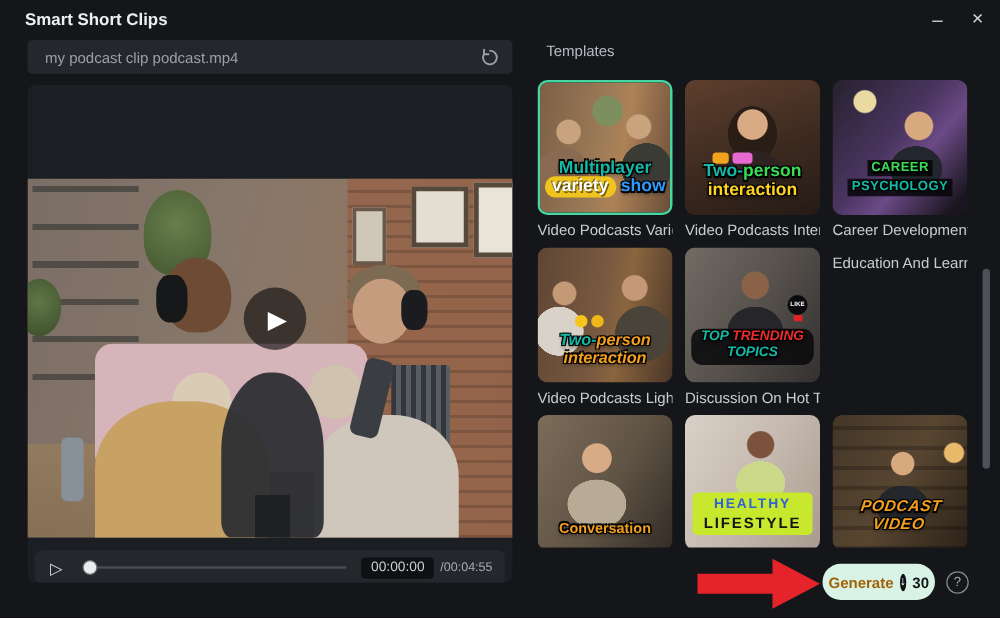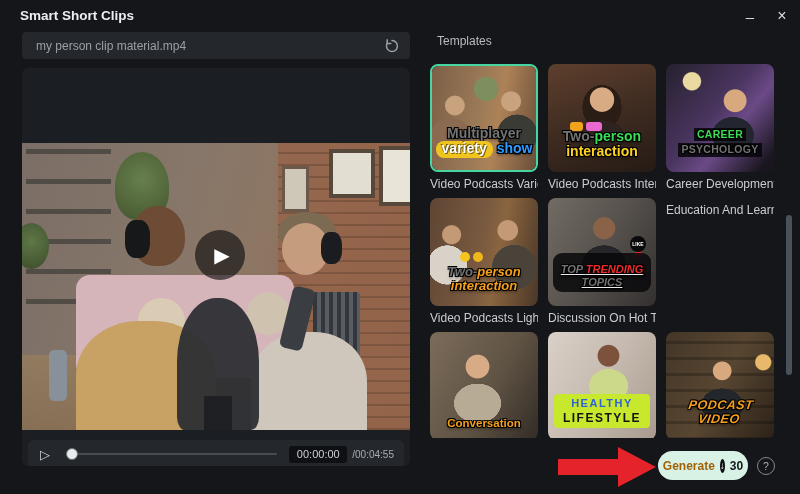--- a/index.html
+++ b/index.html
@@ -122,34 +122,34 @@
   .thumb8{background:
      radial-gradient(circle at 52% 36%,#d8a87e 0 10%,rgba(0,0,0,0) 11%),
      radial-gradient(ellipse 32% 26% at 52% 68%,#23262a 0 60%,rgba(0,0,0,0) 61%),
      radial-gradient(circle at 90% 28%,#e8b96a 0 6%,rgba(0,0,0,0) 7%),
      repeating-linear-gradient(0deg,rgba(0,0,0,.22) 0 3px,rgba(0,0,0,0) 3px 16px),
      linear-gradient(120deg,#433628,#584631 50%,#2b2218);}
 
   .ov{position:absolute;left:0;right:0;text-align:center;line-height:1.12;}
   .oline{text-shadow:-1px -1px 0 #000,1px -1px 0 #000,-1px 1px 0 #000,1px 1px 0 #000,0 2px 3px rgba(0,0,0,.6);
          font-weight:800;}
-  .w{color:#737373;} .grn{color:#3bdc55;} .yel{color:#ffd21f;} .blu{color:#2f9bff;} .orn{color:#f5a01c;}
+  .w{color:#14b8a6;} .grn{color:#3bdc55;} .yel{color:#ffd21f;} .blu{color:#2f9bff;} .orn{color:#f5a01c;}
   .red{color:#ed2b2b;} .it{font-style:italic;}
   .ov0{bottom:12px;font-size:14px;}
   .badge-var{display:inline-block;background:#f0c41e;border-radius:8px;padding:0 6px 1px;color:#fff;
              text-shadow:-1px -1px 0 rgba(0,0,0,.5),1px 1px 0 rgba(0,0,0,.5);}
   .ov1{bottom:12px;font-size:14px;}
   .mini-badges{position:absolute;left:22px;top:58px;display:flex;gap:3px;}
   .mini-b1{width:13px;height:9px;border-radius:3px;background:#f2a31d;}
   .mini-b2{width:16px;height:9px;border-radius:3px;background:#e86ad0;}
   .ov2{bottom:14px;font-size:10.5px;letter-spacing:.3px;}
   .blk{display:inline-block;background:rgba(5,5,7,.82);padding:1px 3px;margin:1px 0;}
   .ov3{bottom:12px;font-size:13px;}
   .ov4{bottom:14px;}
-  .pill-dark{display:inline-block;background:rgba(8,8,10,.85);border-radius:9px;padding:10px 8px 4px;font-size:11px;text-decoration:underline;}
+  .pill-dark{display:inline-block;background:rgba(8,8,10,.85);border-radius:9px;padding:0 8px 4px;font-size:11px;}
   .like-badge{position:absolute;right:10px;top:38px;width:16px;height:16px;border-radius:50%;
               background:#0a0a0c;color:#fff;font-size:5px;font-weight:bold;display:flex;align-items:center;
               justify-content:center;}
   .like-dot{position:absolute;right:14px;top:54px;width:7px;height:5px;background:#e02424;border-radius:1px;}
   .ov5{bottom:16px;}
   .badge-edu{display:inline-block;background:#f2b91d;border-radius:8px;padding:3px 7px;font-size:10.5px;
              font-weight:800;color:#fff;line-height:1.25;
              text-shadow:-1px -1px 0 rgba(90,60,0,.8),1px 1px 0 rgba(90,60,0,.8);}
   .ov6{bottom:10px;font-size:11.5px;}
   .ov7{bottom:12px;}
@@ -183,21 +183,21 @@
     <div class="title">Smart Short Clips</div>
     <div class="winbtn btn-min">
       <span>–</span>
     </div>
     <div class="winbtn btn-close">
       <span>×</span>
     </div>
   </div>
 
   <div class="filebox">
-    <span class="filename">my person clip material.mp4</span>
+    <span class="filename">my podcast clip podcast.mp4</span>
     <svg class="reset-ic" viewBox="0 0 16 16">
       <path d="M8 2.5 A5.5 5.5 0 1 1 3.2 5.2" fill="none" stroke="currentColor" stroke-width="1.5" stroke-linecap="round"></path>
       <path d="M3.2 1.8 L3.2 5.4 L6.8 5.4" fill="none" stroke="currentColor" stroke-width="1.5" stroke-linecap="round" stroke-linejoin="round"></path>
     </svg>
   </div>
 
   <div class="player">
     <div class="video">
       <div class="v-floor"></div>
       <div class="v-shelf"></div>

